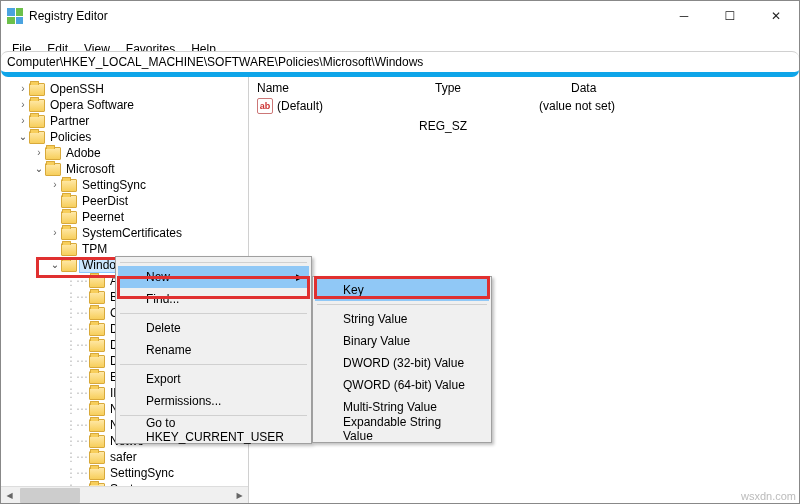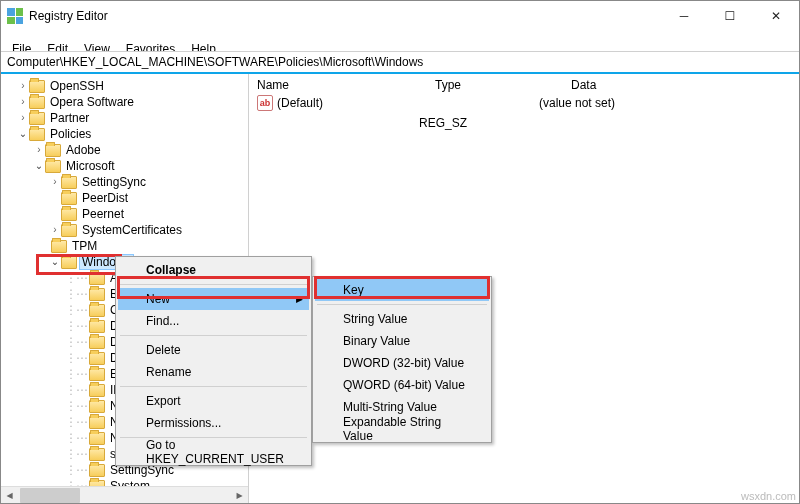--- a/index.html
+++ b/index.html
@@ -3,21 +3,21 @@
 <meta charset="utf-8">
 <style>
 * { box-sizing: border-box; margin: 0; padding: 0; font-family: "Segoe UI", Tahoma, sans-serif; font-size: 12px; }
 body { background: #fff; width: 800px; height: 504px; overflow: hidden; display: flex; flex-direction: column; border: 1px solid #888; }
 .titlebar { height: 30px; display: flex; align-items: center; padding-left: 6px; }
 .titlebar .app-icon { width: 16px; height: 16px; margin-right: 6px; }
 .winctl { margin-left: auto; display: flex; }
 .winctl div { width: 46px; height: 30px; display: flex; align-items: center; justify-content: center; color: #222; }
 .menubar { height: 20px; display: flex; align-items: center; padding-left: 4px; gap: 2px; }
 .menubar span { padding: 1px 7px; margin-top: 15px; }
-.addrbar { border-top: 1px solid #d0d0d0; border-bottom: 2px solid #0ea5e9; padding: 3px 6px; background: #fff; }
+.addrbar { border-top: 1px solid #d0d0d0; border-bottom: 5px solid #0ea5e9; padding: 3px 6px; background: #fff; border-radius: 7px; }
 .content { flex: 1; display: flex; min-height: 0; }
 .tree { width: 248px; border-right: 1px solid #d0d0d0; overflow: hidden; position: relative; padding-top: 4px; }
 .row { display: flex; align-items: center; height: 16px; white-space: nowrap; }
 .chev { width: 12px; text-align: center; color: #666; font-size: 10px; line-height: 1; }
 .chev.open { color: #444; }
 .fld { width: 16px; height: 13px; background: linear-gradient(#ffe9a8,#f7ce5b); border: 1px solid #d8a93a; border-radius: 1px; margin-right: 3px; flex-shrink: 0; position: relative; }
 .fld::before { content: ""; position: absolute; top: -3px; left: 0; width: 7px; height: 3px; background: #f7ce5b; border: 1px solid #d8a93a; border-bottom: none; border-radius: 1px 1px 0 0; }
 .lbl { padding: 0 2px; }
 .lbl.sel { background: #cde8ff; outline: 1px solid #8cc8ff; }
 .dots { color: #bbb; letter-spacing: -1px; padding-right: 2px; flex-shrink: 0; }
@@ -122,21 +122,21 @@
     <div class="row" style="padding-left:48px">
         <span class="chev"> </span>
         <span class="fld"></span>
         <span class="lbl">Peernet</span>
       </div>
     <div class="row" style="padding-left:48px">
         <span class="chev">›</span>
         <span class="fld"></span>
         <span class="lbl">SystemCertificates</span>
       </div>
-    <div class="row" style="padding-left:38px">
+    <div class="row" style="padding-left:48px">
         <span class="chev"> </span>
         <span class="fld"></span>
         <span class="lbl">TPM</span>
       </div>
     <div class="row" style="padding-left:48px">
         <span class="chev open">⌄</span>
         <span class="fld"></span>
         <span class="lbl sel">Windows</span>
       </div>
     <div class="row" style="padding-left:64px">
@@ -233,23 +233,20 @@
     <div class="valrow">
       <span class="ic"></span>
       <span class="c1">(Default)</span>
       <span class="c2">REG_SZ</span>
       <span>(value not set)</span>
     </div>
   </div>
 </div>
 
 <div class="ctx" style="left:115px; top:256px; width:197px;">
-  <div class="it">
-      <b>Collapse</b>
-    </div>
   <div class="sep"></div>
   <div class="it hi">
       <span>New</span>
       <span class="arrow">▶</span>
     </div>
   <div class="it">
       <span>Find...</span>
     </div>
   <div class="sep"></div>
   <div class="it">

